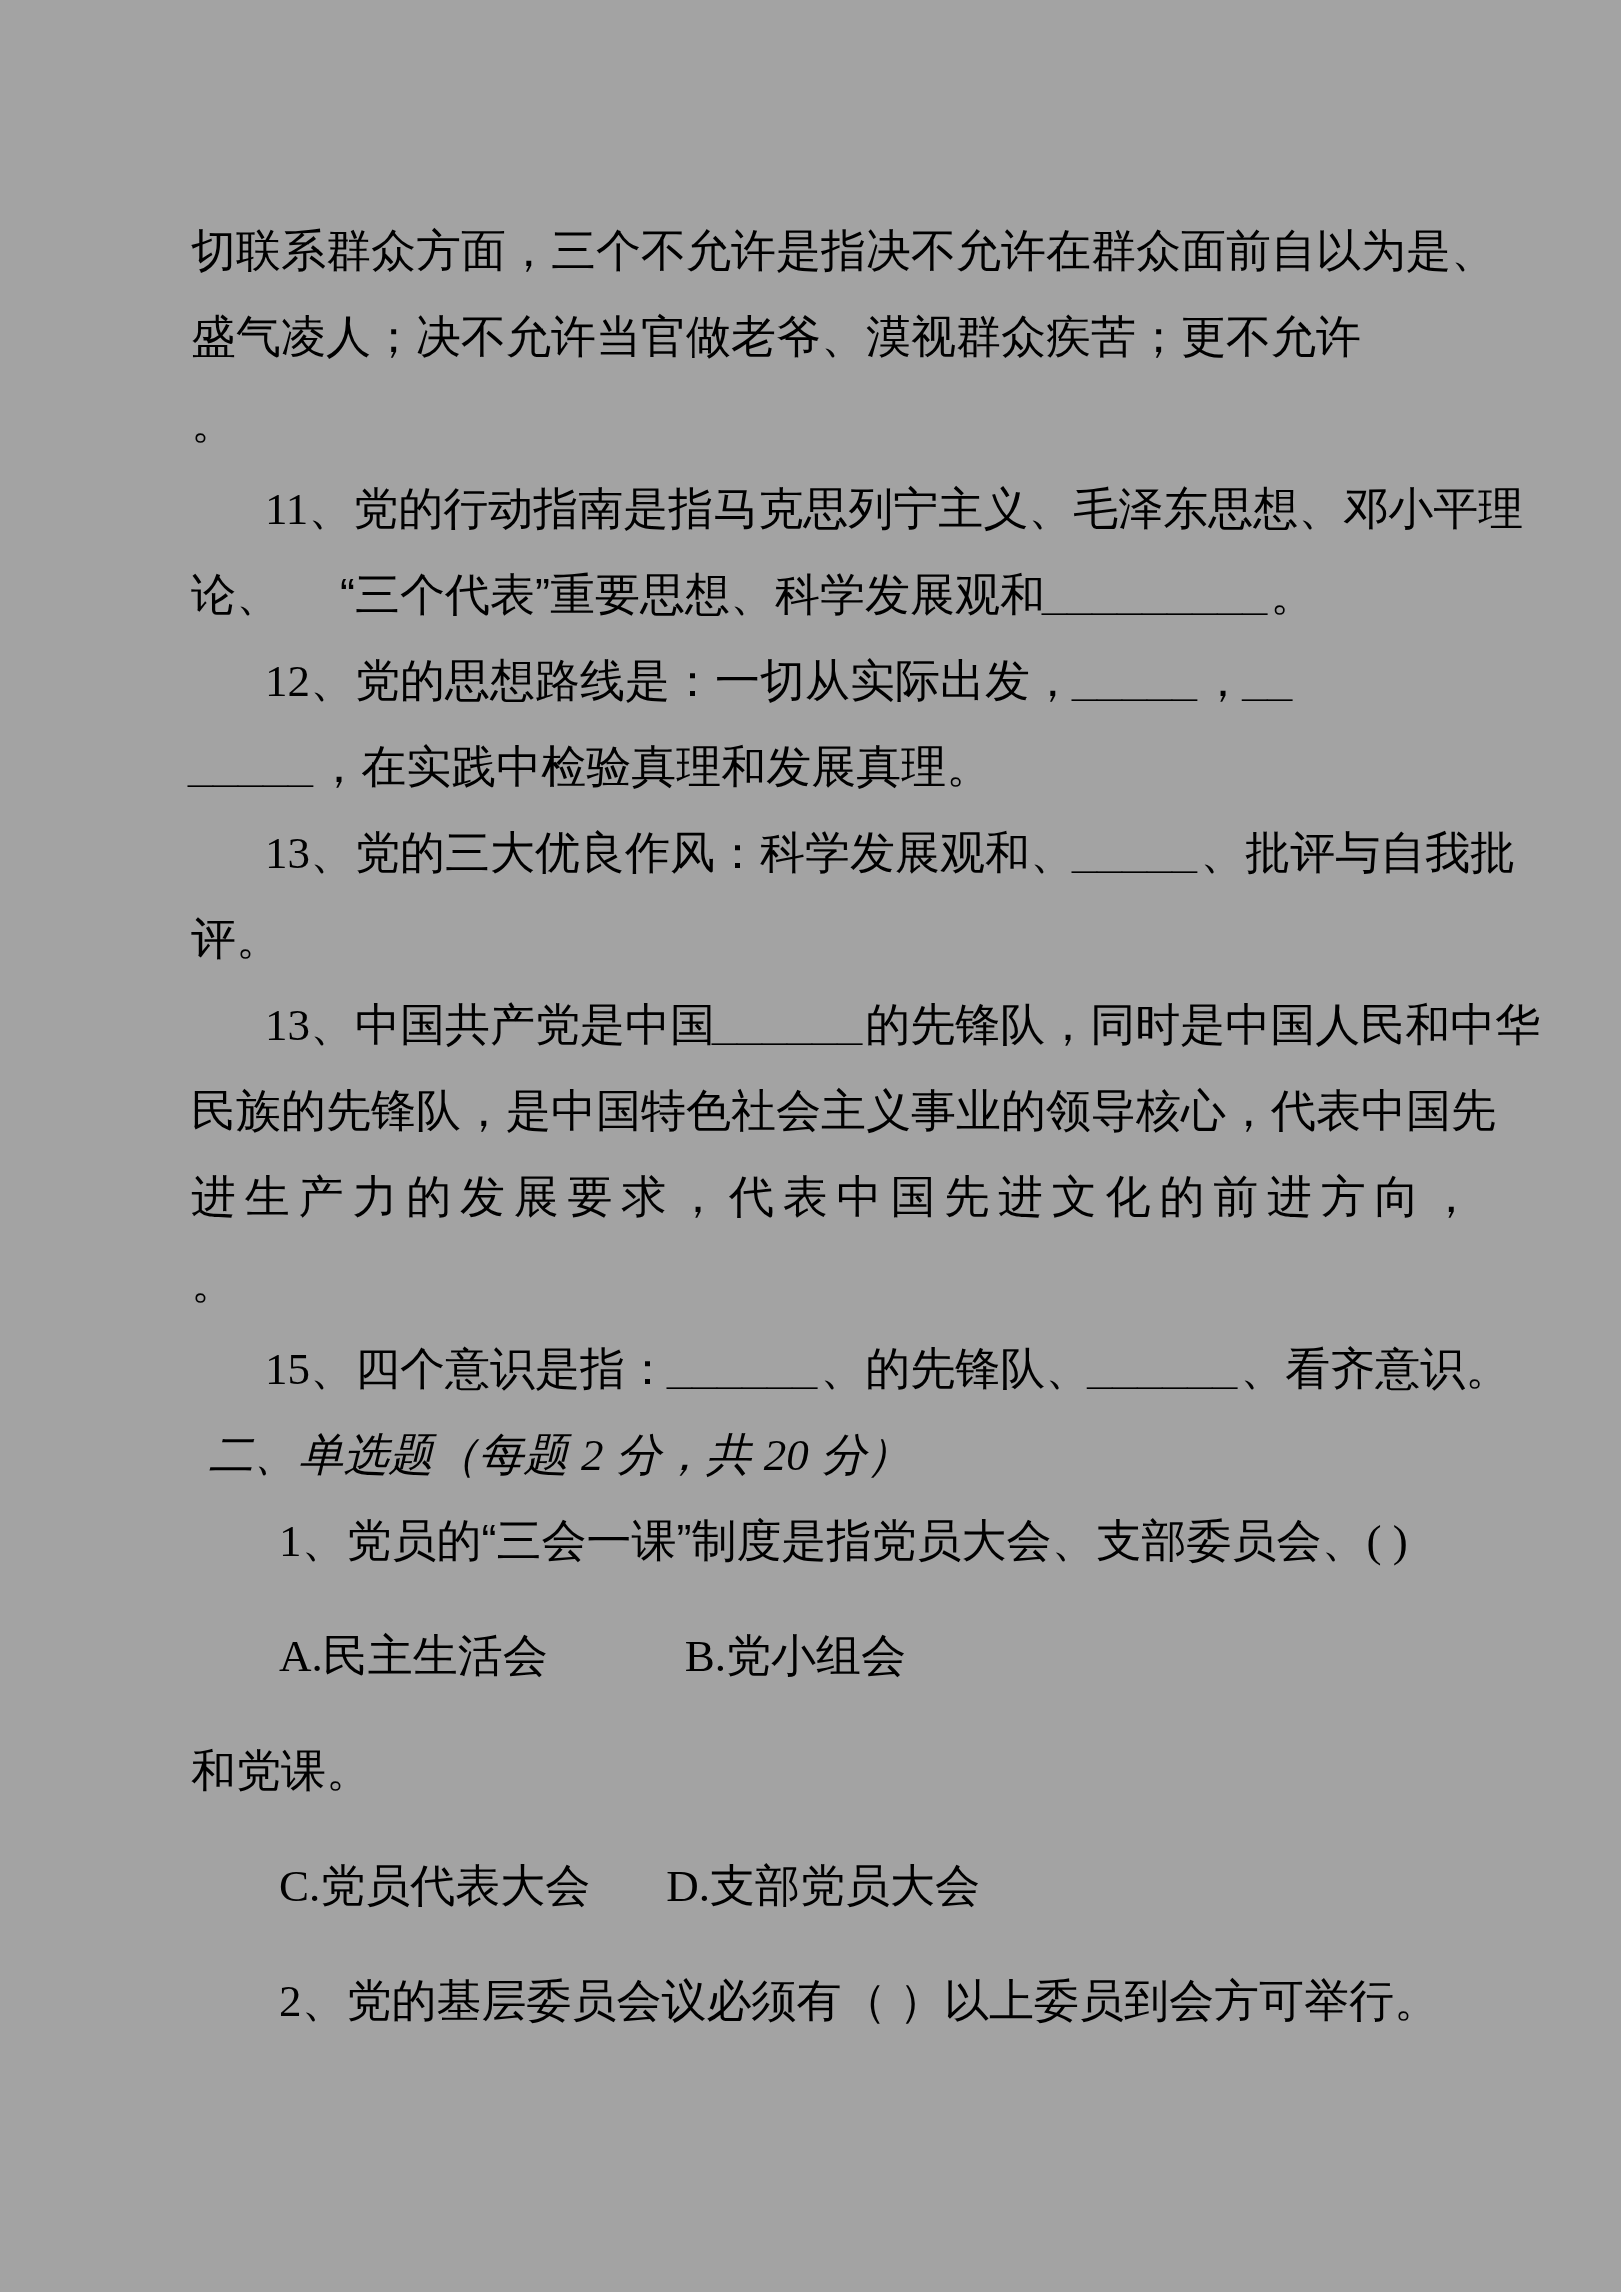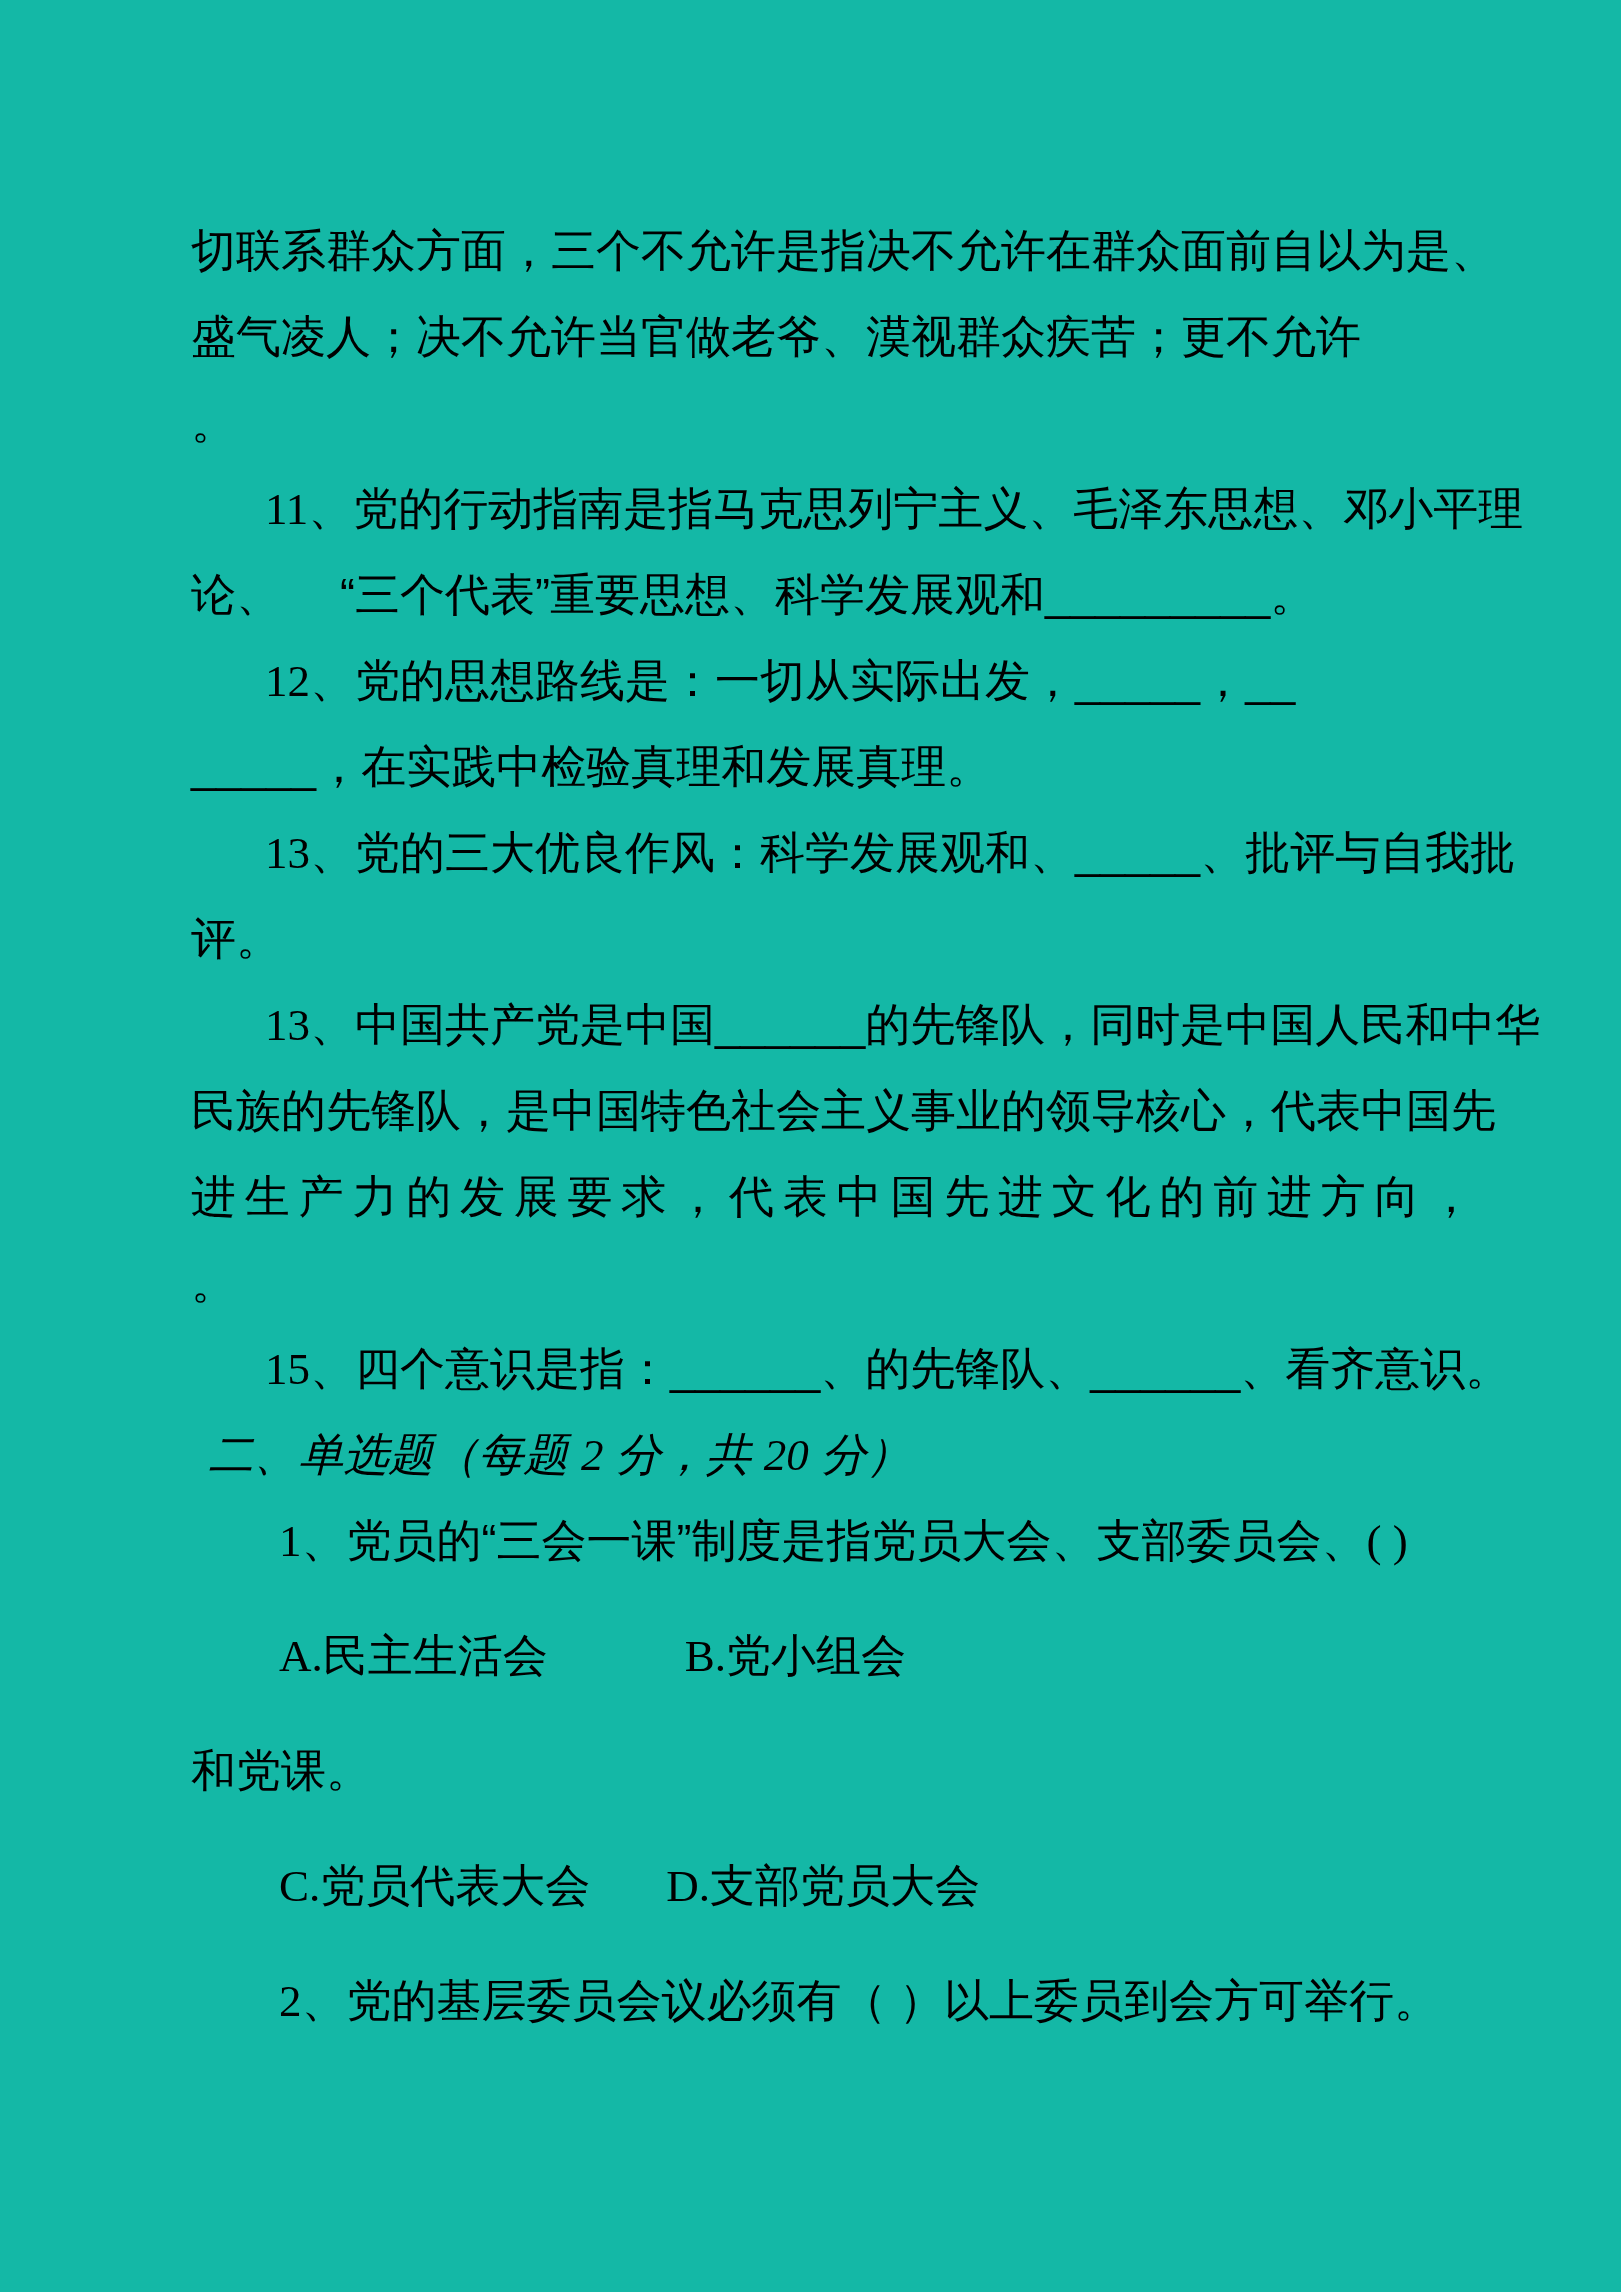--- a/index.html
+++ b/index.html
@@ -1,20 +1,20 @@
 <!DOCTYPE html>
 <html><head>
 <meta charset="utf-8">
 <style>
   html, body { margin: 0; padding: 0; background: #e8e8e8; }
   .page {
     position: relative;
     width: 1621px;
     height: 2293px;
-    background: #14b8a6;
+    background: #a3a3a3;
     overflow: hidden;
     font-family: "Liberation Sans", sans-serif;
     color: #000000;
   }
   .content {
     position: absolute;
     left: 191px;
     top: 208px;
     width: 1323px;
   }
@@ -23,21 +23,21 @@
     line-height: 86px;
     font-size: 45px;
     white-space: nowrap;
   }
   .indent    { padding-left: 74px; }  
   .indent-sm { padding-left: 17.6px; font-style: italic; }  
   .indent-lg { padding-left: 88px; }  
   .spaced    { margin-top: 29px; }    
   .tracked   { letter-spacing: 8.8px; } 
   .serif { font-family: "Liberation Serif", serif; }
-  .blank { letter-spacing: 0; }
+  .blank { letter-spacing: 0; font-style: italic; }
   .sp     { display: inline-block; height: 1px; }
   .sp-60  { width: 59px; }
   .sp-140 { width: 137px; }
   .sp-78  { width: 76px; }
 </style>
 </head>
 <body>
 
 <div class="page">
   <div class="content">

